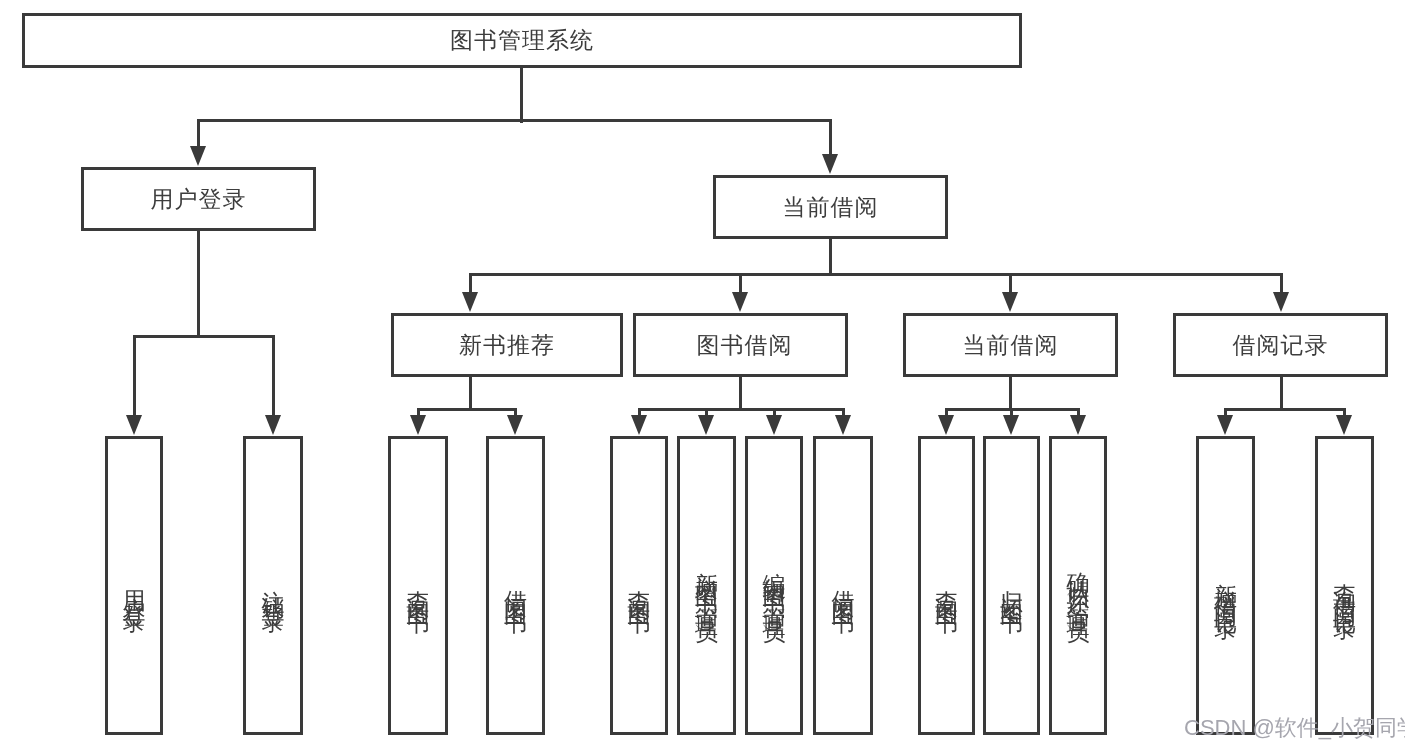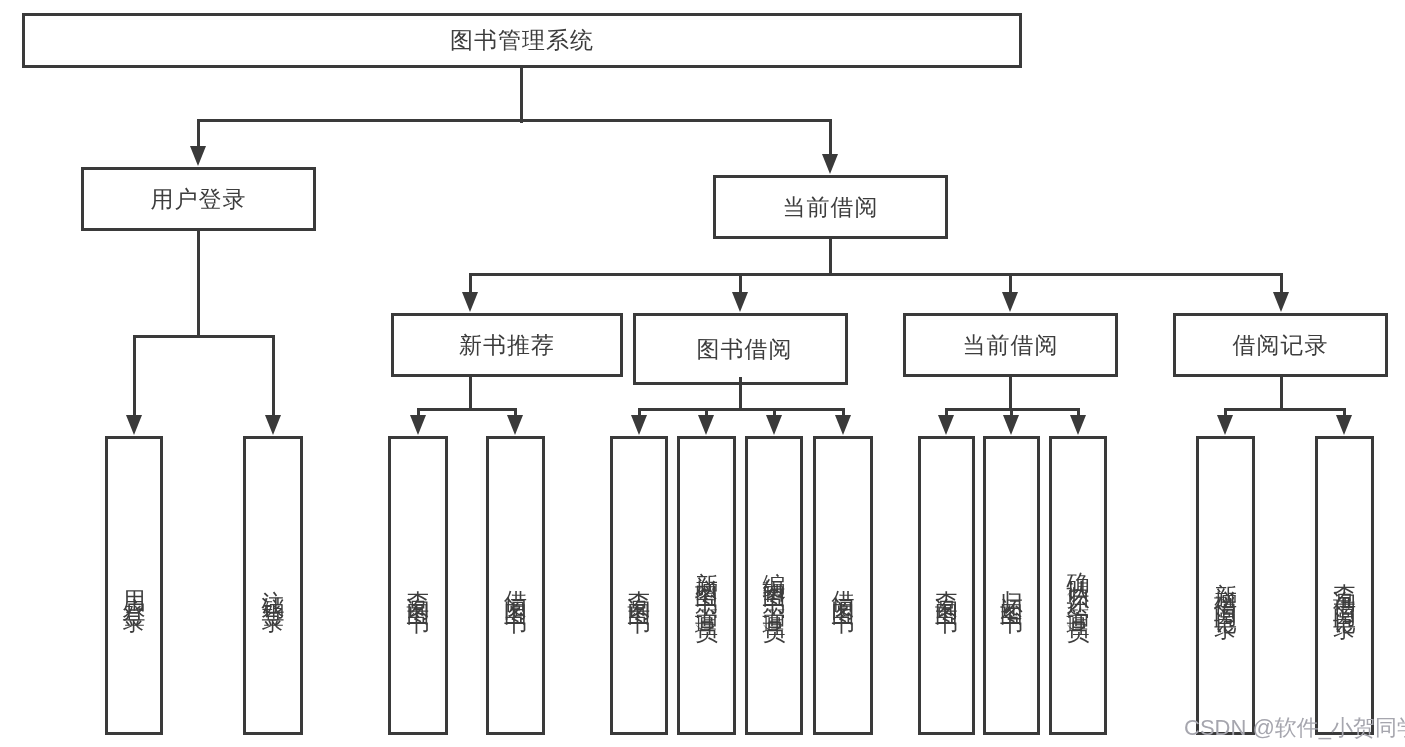--- a/index.html
+++ b/index.html
@@ -48,21 +48,21 @@
   <div class="box" style="left:81px;top:167px;width:235px;height:64px;">
     <span>用户登录</span>
   </div>
   <div class="box" style="left:713px;top:175px;width:235px;height:64px;">
     <span>当前借阅</span>
   </div>
 
   <div class="box" style="left:363px;top:313px;width:232px;height:64px;margin-left:28px;">
     <span>新书推荐</span>
   </div>
-  <div class="box" style="left:633px;top:313px;width:215px;height:72px;padding-left:8px;">
+  <div class="box" style="left:633px;top:313px;width:215px;height:64px;padding-left:8px;">
     <span>图书借阅</span>
   </div>
   <div class="box" style="left:903px;top:313px;width:215px;height:64px;">
     <span>当前借阅</span>
   </div>
   <div class="box" style="left:1173px;top:313px;width:215px;height:64px;">
     <span>借阅记录</span>
   </div>
 
   <div class="box leaf" style="left:105px;top:436px;width:58px;height:299px;">

